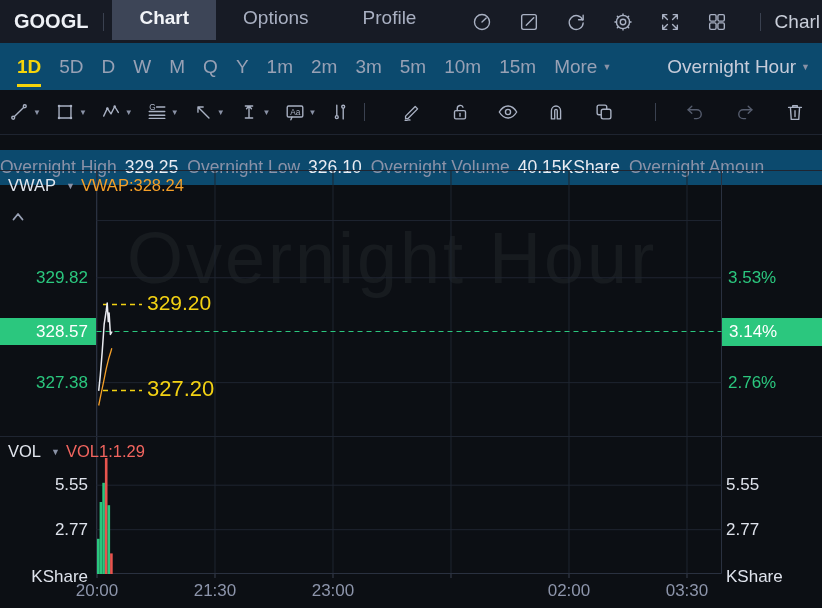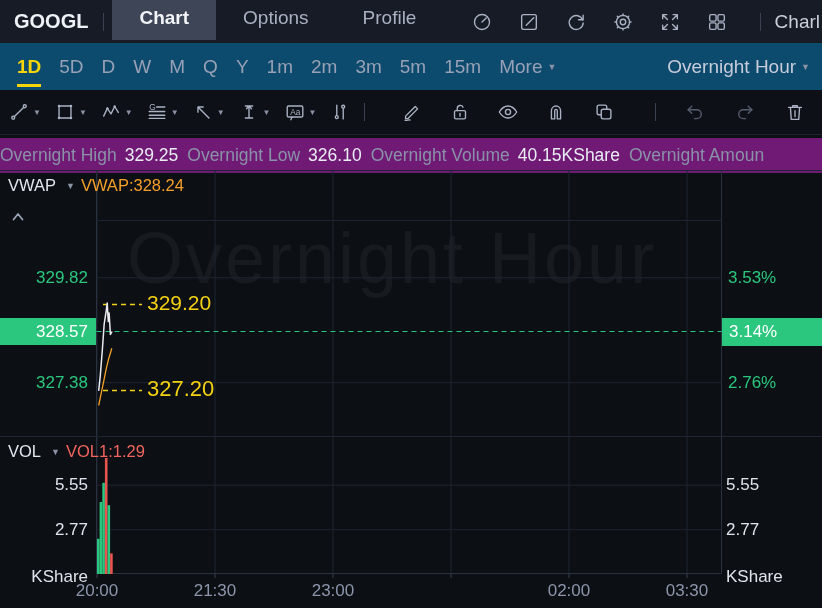--- a/index.html
+++ b/index.html
@@ -26,21 +26,21 @@
   .caret{font-size:9px;color:#8a92a6;margin-left:5px;}
   .session{margin-left:auto;margin-right:12px;display:flex;align-items:center;font-size:19px;color:#c7ccda;cursor:pointer;}
   
   .toolbar{top:90px;height:44px;background:#0d1016;border-bottom:1px solid #1e2430;padding-left:8px;}
   .tool{display:flex;align-items:center;gap:2px;cursor:pointer;margin-right:13px;}
   .tool .caret{font-size:8px;margin-left:1px;}
   .tb-right{display:flex;gap:26px;margin-left:36px;align-items:center;}
   .tb-hist{display:flex;gap:28px;margin-left:auto;padding-right:16px;align-items:center;}
   .icon.dim{color:#565d6e;}
   
-  .infobar{top:138px;height:35px;background:#701a75;white-space:nowrap;overflow:hidden;font-size:17.5px;}
+  .infobar{top:150px;height:35px;background:#0c4a6e;white-space:nowrap;overflow:hidden;font-size:17.5px;}
   .ilabel{color:#8a92a8;margin-right:8px;}
   .ivalue{color:#e9ecf3;margin-right:9px;}
   
   .chart{position:absolute;inset:0;pointer-events:none;}
   .watermark{position:absolute;left:392px;top:258px;transform:translate(-50%,-50%);
              font-size:72px;letter-spacing:3px;color:rgba(220,228,245,0.055);white-space:nowrap;z-index:1;}
   .chart svg.plot{position:absolute;inset:0;z-index:2;pointer-events:auto;}
   #chart-labels{position:absolute;inset:0;z-index:3;}
   .clab{position:absolute;font-size:17px;line-height:20px;height:20px;white-space:nowrap;}
   .badge{position:absolute;display:flex;align-items:center;font-size:17px;color:#fff;background:#2bc77e;z-index:3;}
@@ -113,20 +113,21 @@
       <div class="tf">5D</div>
       <div class="tf">D</div>
       <div class="tf">W</div>
       <div class="tf">M</div>
       <div class="tf">Q</div>
       <div class="tf">Y</div>
       <div class="tf">1m</div>
       <div class="tf">2m</div>
       <div class="tf">3m</div>
       <div class="tf">5m</div>
+      <div class="tf">10m</div>
       <div class="tf">15m</div>
       <div class="tf">
         <span>More</span>
         <span class="caret">▼</span>
       </div>
       <div class="session">
         <span>Overnight Hour</span>
         <span class="caret">▼</span>
       </div>
     </div>

